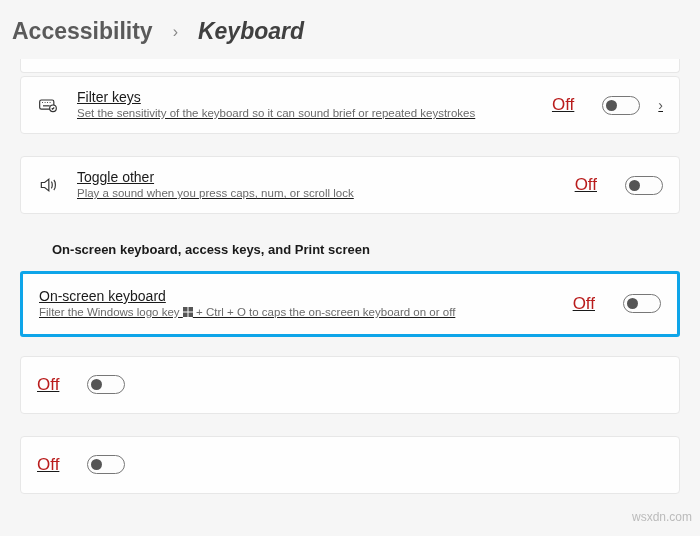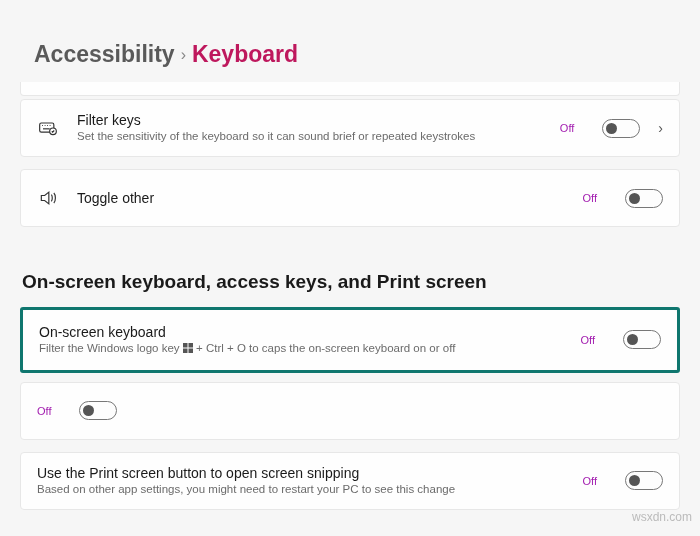--- a/index.html
+++ b/index.html
@@ -5,52 +5,52 @@
   * { box-sizing: border-box; margin: 0; padding: 0; }
   body {
     font-family: "Segoe UI", -apple-system, sans-serif;
     background: #f6f6f6;
     width: 700px;
     height: 536px;
     overflow: hidden;
     color: #1a1a1a;
   }
   .header {
-    padding: 18px 20px 14px 34px;
+    padding: 18px 20px 14px 12px;
     display: flex;
     align-items: center;
-    gap: 6px;
-    margin-top: 23px;
+    gap: 20px;
   }
   .header .crumb {
     font-size: 23px;
     font-weight: 600;
     color: #5a5a5a;
   }
   .header .chev {
     font-size: 16px;
     color: #888;
   }
   .header .current {
     font-size: 23px;
     font-weight: 600;
-    color: #be185d;
+    color: #404040;
+    font-style: italic;
   }
   .content { padding: 0 20px; }
   .card {
     background: #fefefe;
     border: 1px solid #e7e7e7;
     border-radius: 4px;
     padding: 12px 16px;
     display: flex;
     align-items: center;
     gap: 18px;
     min-height: 58px;
   }
-  .group { display: flex; flex-direction: column; gap: 9px; margin-bottom: 40px; }
+  .group { display: flex; flex-direction: column; gap: 19px; margin-bottom: 24px; text-decoration: underline; }
   .group .card + .card { margin-top: 3px; }
   .stub {
     background: #fefefe;
     border: 1px solid #e7e7e7;
     border-top: none;
     border-radius: 0 0 4px 4px;
     height: 14px;
     margin-bottom: 3px;
   }
   .icon-slot {
@@ -61,47 +61,48 @@
     color: #323232;
   }
   .texts { flex: 1; display: flex; flex-direction: column; gap: 1px; }
   .title { font-size: 14px; color: #1a1a1a; }
   .desc { font-size: 11.5px; color: #6b6b6b; line-height: 1.3; }
   .desc .winkey {
     display: inline-block;
     width: 10px; height: 10px;
     vertical-align: -1px;
   }
-  .state { font-size: 11px; color: #a21caf; margin-right: 10px; }
+  .state { font-size: 17px; color: #b91c1c; margin-right: 10px; }
   .toggle {
     width: 38px; height: 19px;
     border-radius: 10px;
     border: 1px solid #777;
     background: #fdfdfd;
     position: relative;
     flex-shrink: 0;
   }
   .toggle .knob {
     position: absolute;
     width: 11px; height: 11px;
     border-radius: 50%;
     background: #555;
     top: 3px; left: 3px;
   }
   .chevron-right, .chevron-down {
     color: #555; font-size: 14px; flex-shrink: 0;
   }
   .section-title {
-    font-size: 19px;
+    font-size: 13px;
     font-weight: 600;
     color: #1a1a1a;
     padding: 4px 2px 14px 2px;
+    margin-left: 30px;
   }
   .highlight {
-    border: 3px solid #0f766e;
+    border: 3px solid #0ea5e9;
     border-radius: 3px;
   }
   .highlight .card { border: none; }
   .watermark {
     position: absolute;
     right: 8px;
     bottom: 12px;
     font-size: 12px;
     color: #bbb;
   }
@@ -149,20 +150,21 @@
     <div class="card">
       <div class="icon-slot">
         <svg viewBox="0 0 24 24" fill="none" stroke="currentColor" stroke-width="1.4">
           <path d="M4 9v6h4l5 4V5L8 9H4z"></path>
           <path d="M16 8c1.5 1.5 1.5 6.5 0 8"></path>
           <path d="M19 6c2.5 2.5 2.5 9.5 0 12"></path>
         </svg>
       </div>
       <div class="texts">
         <div class="title">Toggle other</div>
+        <div class="desc">Play a sound when you press caps, num, or scroll lock</div>
       </div>
       <span class="state">Off</span>
       <div class="toggle">
           <div class="knob"></div>
         </div>
     </div>
 
 
   </div>
 
@@ -191,24 +193,20 @@
     </div>
 
     <div class="card">
       <span class="state">Off</span>
       <div class="toggle">
           <div class="knob"></div>
         </div>
     </div>
 
     <div class="card">
-      <div class="texts">
-        <div class="title">Use the Print screen button to open screen snipping</div>
-        <div class="desc">Based on other app settings, you might need to restart your PC to see this change</div>
-      </div>
       <span class="state">Off</span>
       <div class="toggle">
           <div class="knob"></div>
         </div>
     </div>
 
   </div>
 
 </div>
 

